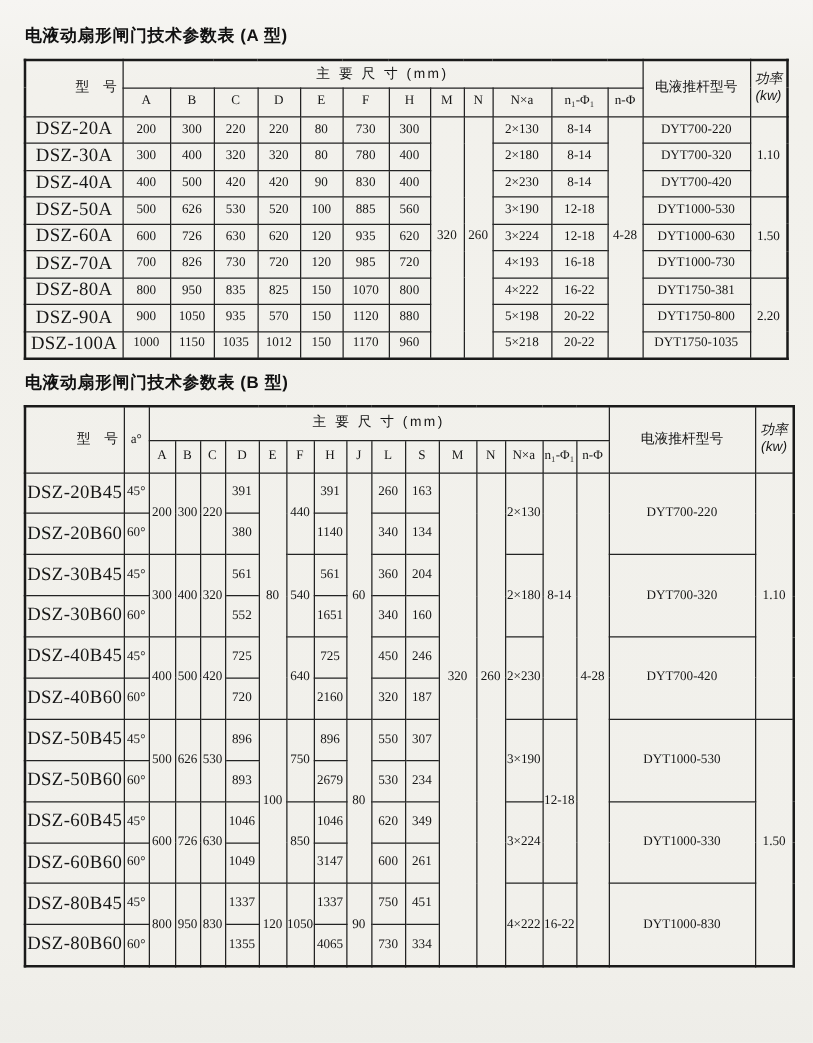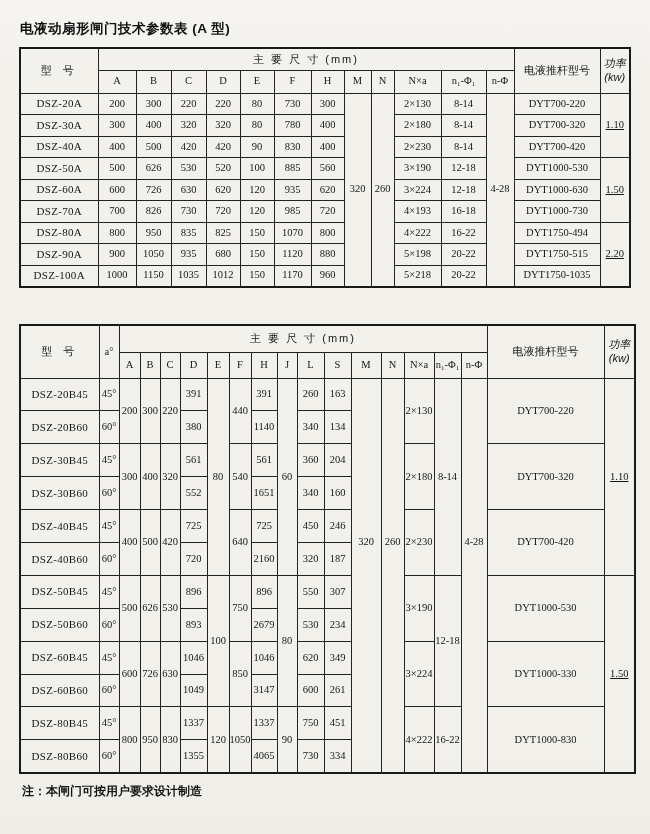--- a/index.html
+++ b/index.html
@@ -54,31 +54,31 @@
     font-weight: normal;
     font-size: 10.5px;
     line-height: 1.15;
     white-space: nowrap;
     overflow: visible;
   }
   th.zh, td.zh {
     font-family: "Liberation Sans", "DejaVu Sans", sans-serif;
     font-size: 11px;
   }
-  th.spaced { letter-spacing: 4px; }
+  th.spaced { letter-spacing: 4px; text-align: right; }
   th.dims   { letter-spacing: 2px; }
   #table-a thead tr.r1 { height: 22px; }
   #table-a thead tr.r2 { height: 23px; }
   #table-a tbody tr    { height: 21.5px; }
   #table-b thead tr.r1 { height: 27px; }
   #table-b thead tr.r2 { height: 26px; }
   #table-b tbody tr    { height: 32.9px; }
-  td.model { font-size: 11px; letter-spacing: 0.3px; margin-top: 40px; }
+  td.model { font-size: 15px; letter-spacing: 0.3px; margin-top: 40px; }
   td.shift span { display: inline-block; transform: translateY(-33px); }
-  td.powercell { font-size: 10.5px; text-decoration: underline; }
+  td.powercell { font-size: 10.5px; }
   .power-head { display: block; line-height: 1.25; font-style: italic; }
 </style>
 </head>
 <body>
 
 <div class="sheet">
 
   <div class="doc-title" id="title-a">电液动扇形闸门技术参数表  (A 型)</div>
 
   <table id="table-a">
@@ -212,52 +212,53 @@
           <td class="model"><span>DSZ-80A</span></td>
           <td><span>800</span></td>
           <td><span>950</span></td>
           <td><span>835</span></td>
           <td><span>825</span></td>
           <td><span>150</span></td>
           <td><span>1070</span></td>
           <td><span>800</span></td>
           <td><span>4×222</span></td>
           <td><span>16-22</span></td>
-          <td><span>DYT1750-494</span></td>
+          <td><span>DYT1750-381</span></td>
           <td rowspan="3" class="powercell"><span>2.20</span></td>
         </tr>
         <tr>
           <td class="model"><span>DSZ-90A</span></td>
           <td><span>900</span></td>
           <td><span>1050</span></td>
           <td><span>935</span></td>
-          <td><span>680</span></td>
+          <td><span>570</span></td>
           <td><span>150</span></td>
           <td><span>1120</span></td>
           <td><span>880</span></td>
           <td><span>5×198</span></td>
           <td><span>20-22</span></td>
-          <td><span>DYT1750-515</span></td>
+          <td><span>DYT1750-800</span></td>
         </tr>
         <tr>
           <td class="model"><span>DSZ-100A</span></td>
           <td><span>1000</span></td>
           <td><span>1150</span></td>
           <td><span>1035</span></td>
           <td><span>1012</span></td>
           <td><span>150</span></td>
           <td><span>1170</span></td>
           <td><span>960</span></td>
           <td><span>5×218</span></td>
           <td><span>20-22</span></td>
           <td><span>DYT1750-1035</span></td>
         </tr>
       </tbody>
   </table>
 
+  <div class="doc-title" id="title-b">电液动扇形闸门技术参数表  (B 型)</div>
 
   <table id="table-b">
     <colgroup>
         <col style="width: 79px;">
         <col style="width: 20px;">
         <col style="width: 21px;">
         <col style="width: 20px;">
         <col style="width: 20px;">
         <col style="width: 27px;">
         <col style="width: 22px;">
@@ -446,15 +447,14 @@
           <td class="model"><span>DSZ-80B60</span></td>
           <td><span>60°</span></td>
           <td><span>1355</span></td>
           <td><span>4065</span></td>
           <td><span>730</span></td>
           <td><span>334</span></td>
         </tr>
       </tbody>
   </table>
 
-  <div class="note">注：本闸门可按用户要求设计制造</div>
 
 </div>
 
 </body></html>

